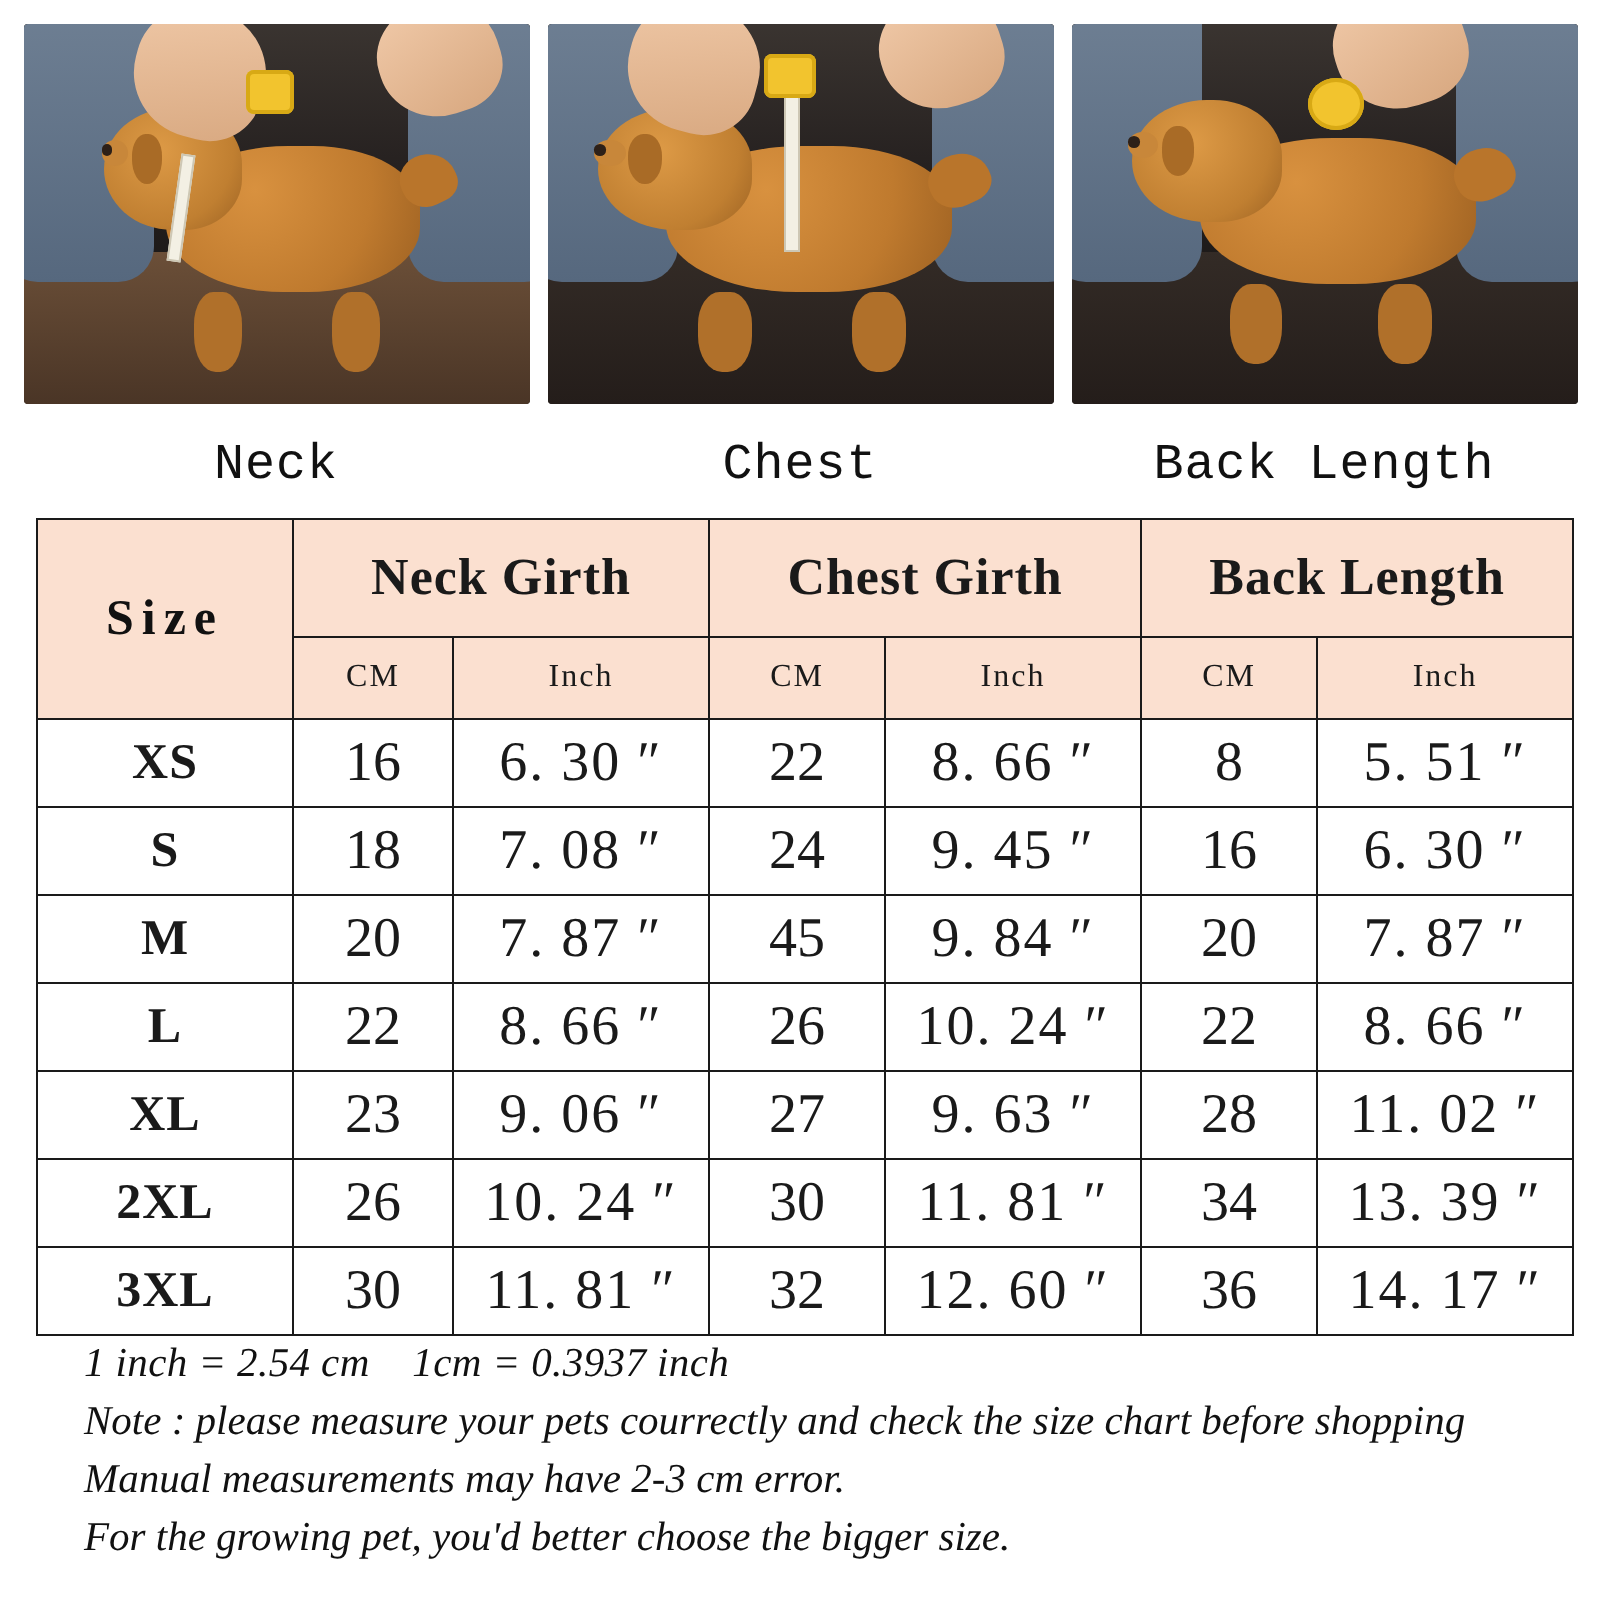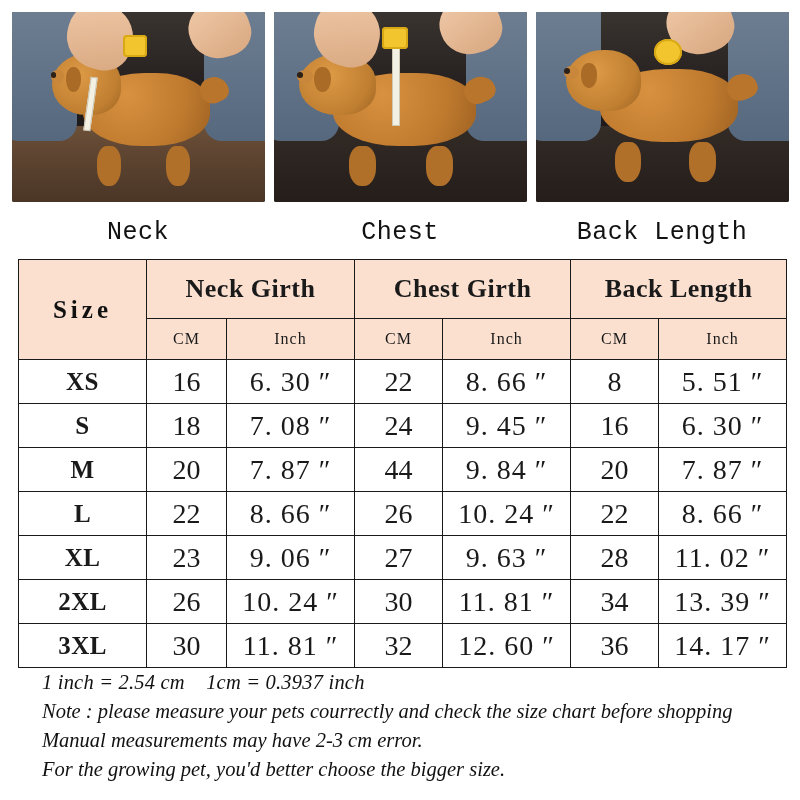--- a/index.html
+++ b/index.html
@@ -365,21 +365,21 @@
           <td class="inch-val">7. 08 ″</td>
           <td>24</td>
           <td class="inch-val">9. 45 ″</td>
           <td>16</td>
           <td class="inch-val">6. 30 ″</td>
         </tr>
         <tr class="body-row">
           <td class="size-cell">M</td>
           <td>20</td>
           <td class="inch-val">7. 87 ″</td>
-          <td>44</td>
+          <td>45</td>
           <td class="inch-val">9. 84 ″</td>
           <td>20</td>
           <td class="inch-val">7. 87 ″</td>
         </tr>
         <tr class="body-row">
           <td class="size-cell">L</td>
           <td>22</td>
           <td class="inch-val">8. 66 ″</td>
           <td>26</td>
           <td class="inch-val">10. 24 ″</td>

